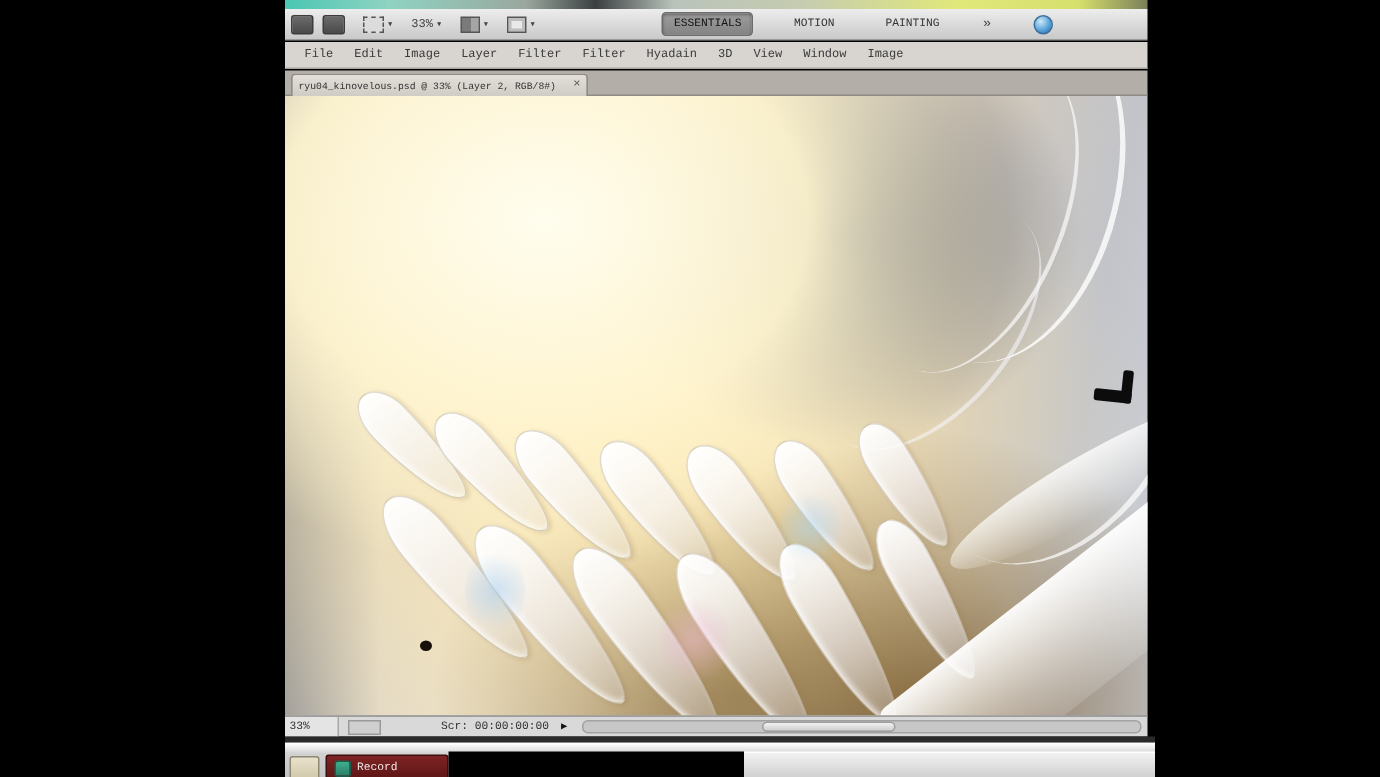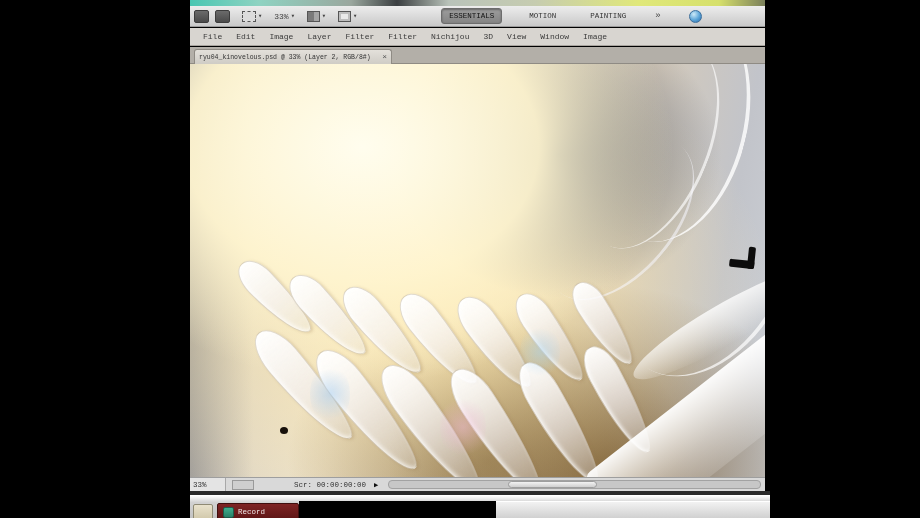--- a/index.html
+++ b/index.html
@@ -154,21 +154,21 @@
       </div>
     </div>
 
     <div class="menu-bar">
       <span class="menu-item">File</span>
       <span class="menu-item">Edit</span>
       <span class="menu-item">Image</span>
       <span class="menu-item">Layer</span>
       <span class="menu-item">Filter</span>
       <span class="menu-item">Filter</span>
-      <span class="menu-item">Nichijou</span>
+      <span class="menu-item">Hyadain</span>
       <span class="menu-item">3D</span>
       <span class="menu-item">View</span>
       <span class="menu-item">Window</span>
       <span class="menu-item">Image</span>
     </div>
 
     <div class="tab-strip">
       <div class="doc-tab">
         <span class="doc-tab-title">ryu04_kinovelous.psd @ 33% (Layer 2, RGB/8#)</span>
         <span class="tab-close">×</span>

